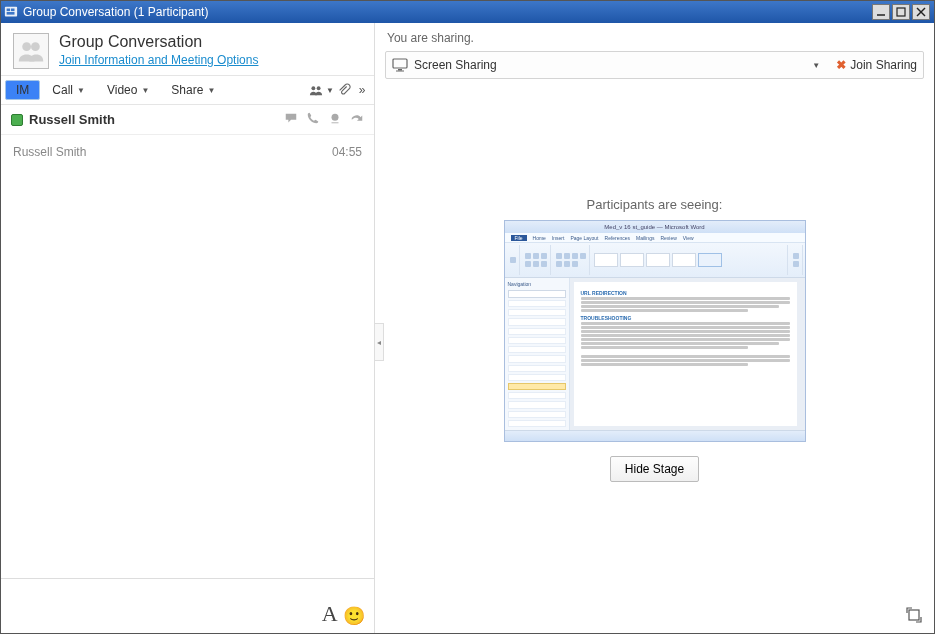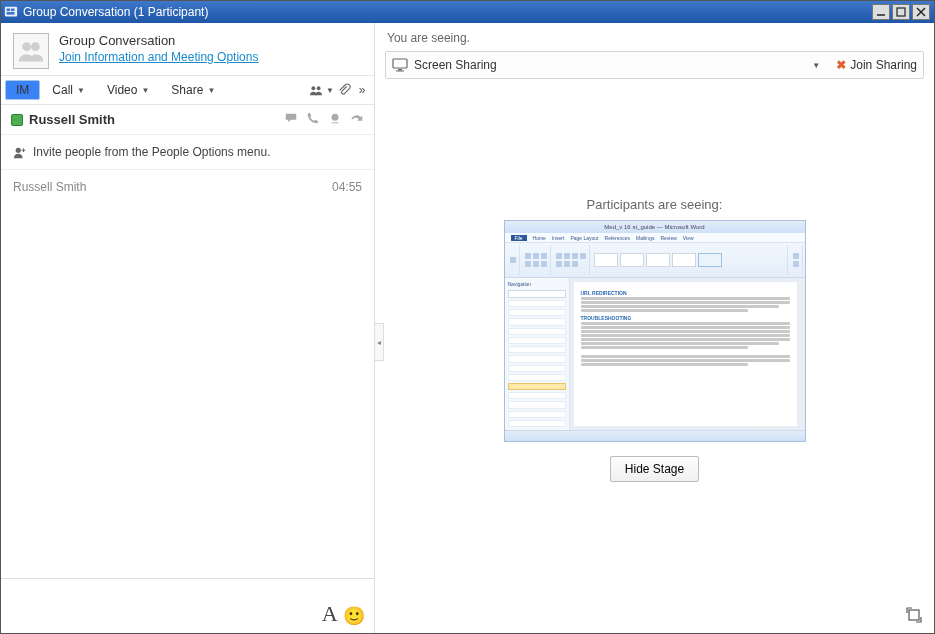--- a/index.html
+++ b/index.html
@@ -8,21 +8,21 @@
   .titlebar .icon { width:16px; height:16px; margin-right:4px; display:flex; align-items:center; justify-content:center; }
   .titlebar .icon svg { width:14px; height:14px; }
   .titlebar .winbtns { margin-left:auto; display:flex; gap:2px; }
   .winbtn { width:16px; height:14px; background:#ddd; border:1px solid #777; display:flex; align-items:center; justify-content:center; cursor:default; }
   .winbtn svg { width:10px; height:10px; }
   .body { flex:1; display:flex; min-height:0; }
   .left { width:373px; border-right:1px solid #ddd; display:flex; flex-direction:column; min-height:0; }
   .header { display:flex; padding:10px 12px 6px 12px; gap:10px; }
   .avatar { width:34px; height:34px; border:1px solid #bbb; display:flex; align-items:center; justify-content:center; background:#f7f7f7; }
   .avatar svg { width:28px; height:28px; fill:#cfcfcf; }
-  .gtitle { font-size:13px; color:#333; margin-bottom:2px; }
+  .gtitle { font-size:16px; color:#333; margin-bottom:2px; }
   .link { color:#1a8cce; text-decoration:underline; font-size:12px; cursor:pointer; }
   .tabs { display:flex; align-items:center; border-top:1px solid #e5e5e5; border-bottom:1px solid #e5e5e5; height:28px; padding:0 4px; gap:2px; }
   .tab { padding:2px 10px; font-size:12px; color:#333; cursor:default; display:flex; align-items:center; gap:4px; }
   .tab.active { background:#3b82f6; border:1px solid #a7c7e7; border-radius:2px; }
   .tab .caret { font-size:8px; color:#555; }
   .tabs .spacer { flex:1; }
   .tabicon { width:16px; height:16px; display:flex; align-items:center; justify-content:center; color:#555; }
   .tabicon svg { width:14px; height:14px; fill:#666; }
   .participant { display:flex; align-items:center; padding:6px 10px; border-bottom:1px solid #eee; }
   .presence { width:10px; height:10px; background:#4caf50; border:1px solid #2e7d32; border-radius:2px; margin-right:6px; }
@@ -176,49 +176,41 @@
           <span><svg viewBox="0 0 16 16">
                 <circle cx="8" cy="7" r="4"></circle>
                 <path d="M4 13h8v1H4z"></path>
               </svg></span>
           <span><svg viewBox="0 0 16 16">
                 <path d="M2 8c3-4 8-4 10-1l2-2v6H8l2-2c-2-2-5-2-8 1z"></path>
               </svg></span>
         </div>
       </div>
 
-      <div class="invite">
-        <svg viewBox="0 0 16 16">
-            <circle cx="6" cy="6" r="3"></circle>
-            <path d="M1 15c0-3 2-5 5-5s5 2 5 5z"></path>
-            <path d="M12 4v4M10 6h4" stroke="#666" stroke-width="1.3" fill="none"></path>
-          </svg>
-        <span>Invite people from the People Options menu.</span>
-      </div>
 
       <div class="chat">
         <div class="msg-header">
           <span>Russell Smith</span>
           <span>04:55</span>
         </div>
       </div>
 
       <div class="compose">
         <div class="compose-area"></div>
         <div class="compose-tools">
           <span class="A">A</span>
           <span class="smile">🙂</span>
         </div>
       </div>
     </div>
 
     <div class="right">
       <div class="collapse-handle">◂</div>
 
-      <div class="status">You are seeing.</div>
+      <div class="status">You are sharing.</div>
 
       <div class="sharebar">
         <span class="monitor">
           <svg viewBox="0 0 16 14">
               <rect x="1" y="1" width="14" height="9" rx="1" fill="none" stroke="#666" stroke-width="1.2"></rect>
               <rect x="6" y="11" width="4" height="1.5" fill="#666"></rect>
               <rect x="4" y="12.5" width="8" height="1" fill="#666"></rect>
             </svg>
         </span>
         <div class="sharedrop">

